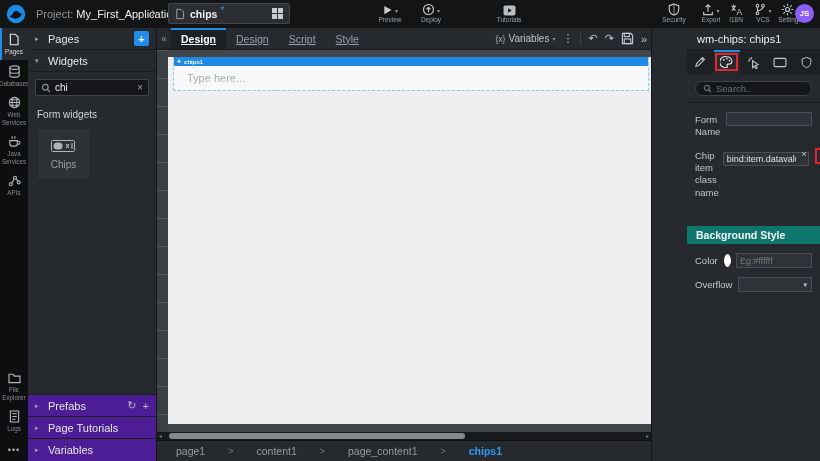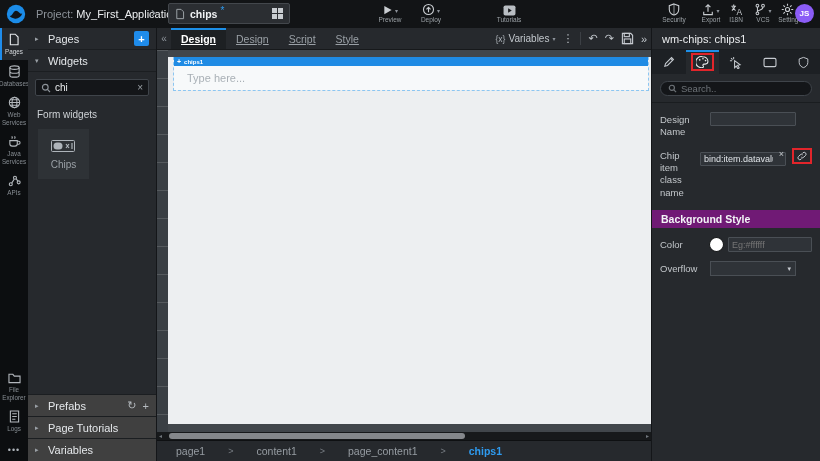--- a/index.html
+++ b/index.html
@@ -48,21 +48,21 @@
   .lp-search { margin:7px 7px 0; height:17px; background:#141619; border:1px solid #3f444a;
     border-radius:2px; display:flex; align-items:center; padding:0 5px; gap:4px; }
   .lp-search input { flex:1; min-width:0; background:transparent; border:0; outline:none;
     color:#eceef0; font-size:10px; font-family:inherit; }
   .lp-clear { color:#9aa0a5; font-size:10px; cursor:default; }
   .lp-group { margin:13px 0 0 9px; font-size:10px; color:#ced2d6; }
   .lp-tile { margin:9px 0 0 10px; width:51px; height:50px; background:#2e3236;
     display:flex; flex-direction:column; align-items:center; justify-content:center; gap:6px; }
   .lp-tile .tlbl { font-size:10px; color:#9aa0a6; }
   .lp-bottom { position:absolute; left:0; right:0; bottom:0; }
-  .lp-bottom .lp-row { border-bottom:0; border-top:1px solid #1b1e21; background:#404040; }
+  .lp-bottom .lp-row { border-bottom:0; border-top:1px solid #1b1e21; background:#4c1d95; }
   .lp-glyph { color:#b6bbc0; font-size:11px; }
 
   
   #center { position:absolute; left:157px; top:28px; width:494px; height:433px; }
   .toolbar { height:22px; background:#26292d; border-bottom:1px solid #17191b;
     display:flex; align-items:stretch; }
   .tb-collapse { width:14px; display:flex; align-items:center; justify-content:center;
     color:#8d939a; font-size:10px; }
   .etab { padding:0 10px; display:flex; align-items:center; font-size:10.5px; color:#9aa0a6;text-decoration:underline; }
   .etab.active { color:#ffffff; font-weight:bold; background:#1d2023; box-shadow:inset 0 2px 0 #1d8fe8; }
@@ -91,45 +91,45 @@
   .harrow { position:absolute; top:0; font-size:6px; color:#6f757b; line-height:8px; }
 
   .breadcrumb { height:21px; background:#26292d; border-top:1px solid #0e1012; display:flex;
     align-items:center; gap:23px; padding-left:19px; font-size:10.5px; }
   .bc-item { color:#969ca2; }
   .bc-sep { color:#787e84; font-size:9px; }
   .bc-item.current { color:#2e9bf0; font-weight:bold; }
 
   
   #rightpanel { position:absolute; left:651px; top:28px; width:169px; height:433px; background:#26292d;
-    border-left:1px solid #141619; }
+    border-left:1px solid #141619;padding-left:35px; }
   .rp-header { height:22px; display:flex; align-items:center; padding-left:10px; font-size:11px;
     color:#eceef0; border-bottom:1px solid #1a1d20; }
   .rp-tabs { height:24px; background:#1d2024; display:flex; }
   .rp-tab { flex:1; display:flex; align-items:center; justify-content:center; color:#c6cad0; }
   .rp-tab.active { background:#26292d; box-shadow:inset 0 2px 0 #1d8fe8; }
   .red-box { border:2px solid #e2252b; padding:1px 3px; display:inline-flex; align-items:center; }
   .rp-search { margin:7px 8px 6px; height:15px; border:1px solid #3f444a; background:#141619;
     border-radius:8px; display:flex; align-items:center; gap:4px; padding:0 7px; }
   .rp-search input { flex:1; min-width:0; background:transparent; border:0; outline:none;
     color:#c9cdd1; font-size:9.5px; font-family:inherit; }
   .rp-search input::placeholder { color:#6e7378; }
   .rp-divider { border-top:1px solid #1a1d20; }
   .frow { display:flex; align-items:flex-start; gap:4px; padding:9px 8px 0; }
   .flabel { width:46px; font-size:9.5px; color:#c3c7cb; line-height:1.3; padding-top:2px; }
   .finput { width:86px; height:14px; background:#2f3338; border:1px solid #4a4f55; border-radius:1px;
     color:#dfe3e7; font-size:9px; padding:0 3px; font-family:inherit; outline:none; }
   .chipwrap { position:relative; width:86px; }
   .chipwrap .finput { width:86px; padding-right:12px; }
   .chipwrap .cx { position:absolute; right:2px; top:1px; font-size:9px; color:#c3c7cb; }
   .linkbtn { margin-left:2px; display:inline-flex; align-items:center; justify-content:center; color:#c6cad0; }
-  .sec-header { margin-top:11px; background:#701a75; padding:3px 9px; font-size:10.5px; font-weight:bold;
+  .sec-header { margin-top:27px; background:#0f766e; padding:3px 9px; font-size:10.5px; font-weight:bold;
     color:#f3f5f7; }
   .swatch { width:15px; height:15px; border-radius:50%; background:#ffffff; border:1px solid #16181a; }
-  .colorin { width:84px; height:15px; }
+  .colorin { width:76px; height:15px; }
   .overflow-sel { width:86px; height:15px; background:#2f3338; border:1px solid #4a4f55;
     display:flex; align-items:center; justify-content:space-between; padding:0 4px; }
   .overflow-sel .ar { font-size:7px; color:#c6cad0; }
 </style>
 </head>
 <body>
 
 <div id="topbar">
   <div class="tb-logo">
     <svg width="20" height="20" viewBox="0 0 24 24">
@@ -494,21 +494,21 @@
         <svg width="9" height="9" viewBox="0 0 14 14" fill="none" stroke="#6e7378" stroke-width="1.8">
           <circle cx="6" cy="6" r="4"></circle>
           <path d="M9 9l3.6 3.6"></path>
         </svg>
       </span>
     <input placeholder="Search.." style="">
   </div>
   <div class="rp-divider"></div>
 
   <div class="frow">
-    <span class="flabel">Design Name</span>
+    <span class="flabel">Form Name</span>
     <input class="finput" value="" style="">
   </div>
 
   <div class="frow">
     <span class="flabel">Chip item class name</span>
     <span class="chipwrap">
       <input class="finput" value="bind:item.datavalue.d" style="">
       <span class="cx">×</span>
     </span>
     <span class="linkbtn red-box">

